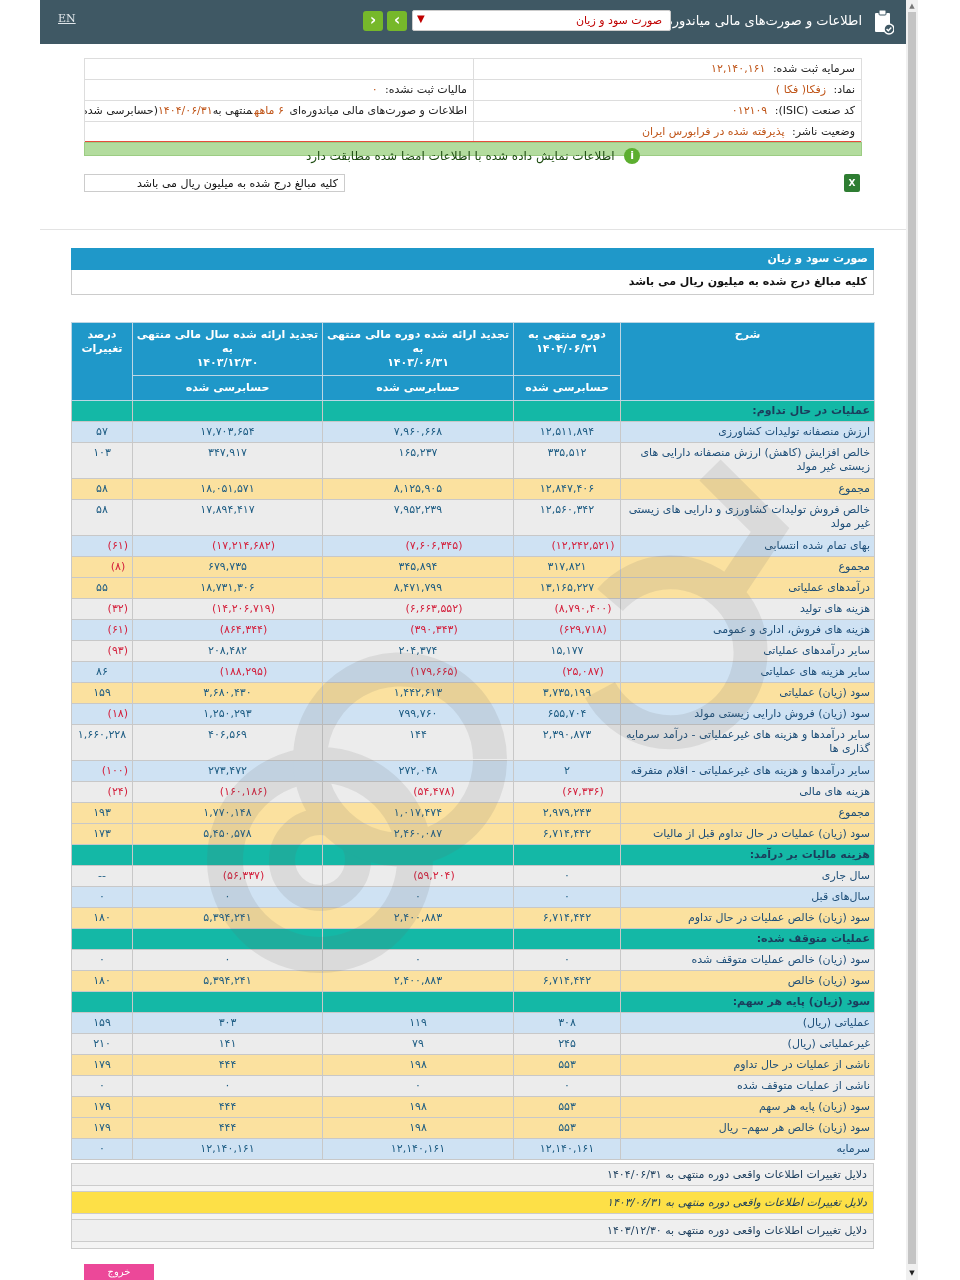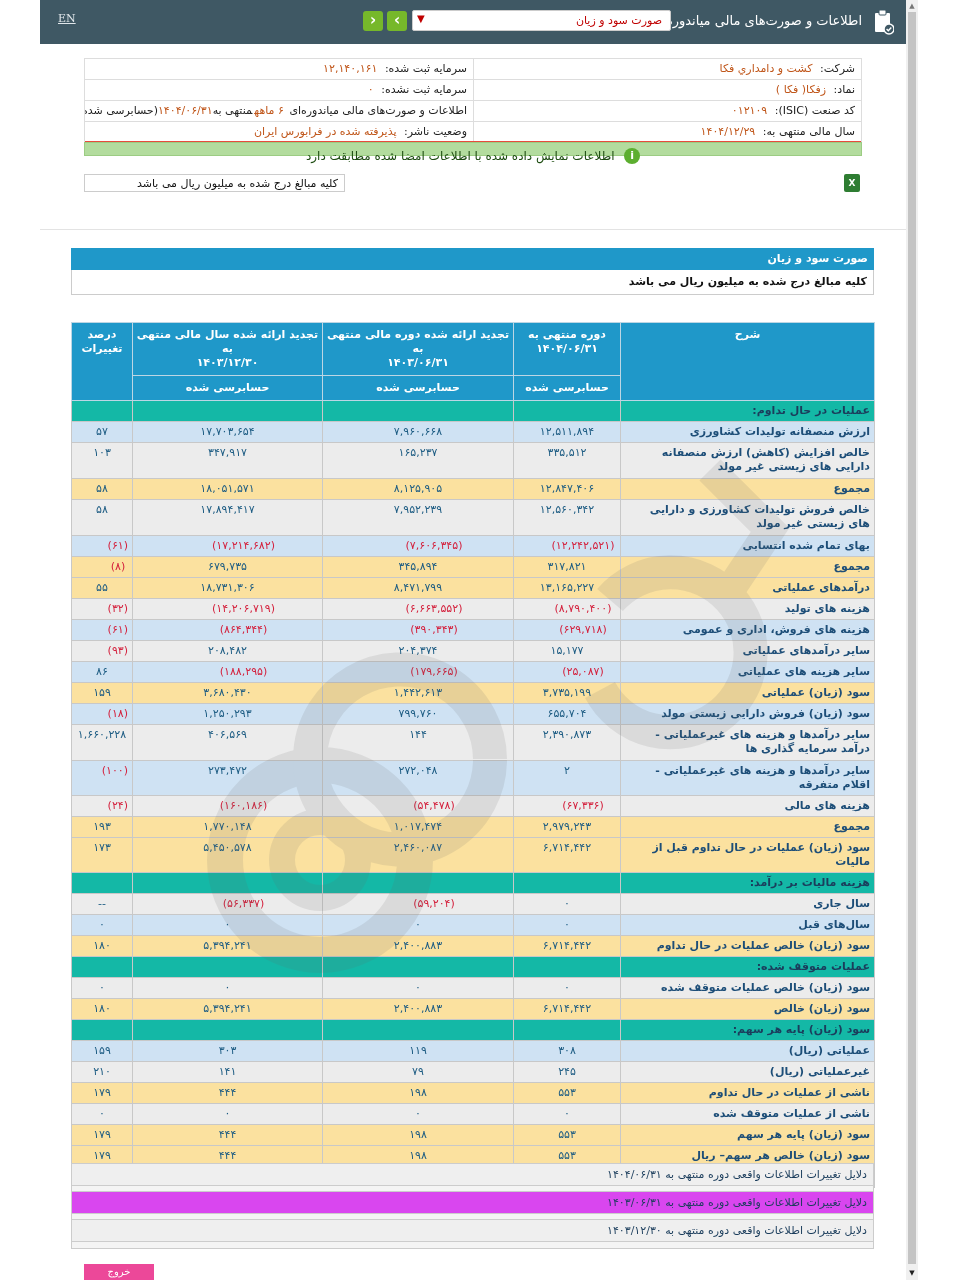--- a/index.html
+++ b/index.html
@@ -40,35 +40,35 @@
 
   
   .sec-head { position: absolute; left: 31px; top: 248px; width: 803px; height: 22px; background: #1f98c9; direction: rtl; color: #fff; font-size: 11px; font-weight: bold; padding: 4px 6px; }
   .sec-sub { position: absolute; left: 31px; top: 270px; width: 803px; height: 25px; border: 1px solid #ccc; border-top: none; direction: rtl; font-size: 11px; font-weight: bold; padding: 5px 6px; color: #111; }
 
   
   table.fin { position: absolute; left: 31px; top: 322px; width: 803px; border-collapse: collapse; direction: rtl; table-layout: fixed; }
   table.fin th { background: #1f98c9; color: #fff; font-weight: bold; font-size: 11px; border: 1px solid #bcd6e4; text-align: center; vertical-align: top; padding: 5px 2px; line-height: 14px; margin-top: 32px; }
   table.fin th.desc { text-align: center; }
   table.fin td { border: 1px solid #c8c8c8; font-size: 11px; padding: 3px 4px; height: 21px; color: #1d5c83; text-align: center; vertical-align: top; line-height: 14px; }
-  table.fin td.desc { text-align: right; color: #1d4e78; font-weight: bold; }
+  table.fin td.desc { text-align: right; color: #1d4e78; }
   table.fin tr.blue td { background: #cfe2f3; }
   table.fin tr.grey td { background: #ececec; }
   table.fin tr.yellow td { background: #fbe19f; }
   table.fin tr.section td { background: #14b8a6; }
   table.fin tr.section td.desc { font-weight: bold; color: #1b3d5c; }
   table.fin td.neg { color: #d4213d; padding-left: 36px; }
   table.fin tr.tall td { height: 36px; }
 
   
   .reasons { position: absolute; left: 31px; top: 1163px; width: 803px; direction: rtl; border: 1px solid #ccc; }
   .reasons .r { height: 22px; padding: 4px 6px; font-size: 11px; color: #1b3d5c; border-bottom: 1px solid #ccc; }
   .reasons .gap { height: 6px; border-bottom: 1px solid #ccc; background: #f4f4f4; }
   .reasons .r.g { background: #efefef; }
-  .reasons .r.b { background: #d946ef; }
+  .reasons .r.b { background: #fde047; font-style: italic; }
 
   .exit-btn { position: absolute; left: 44px; top: 1264px; width: 70px; height: 16px; background: #ec4899; color: #fff; font-size: 10px; text-align: center; line-height: 16px; border: none; }
 
   
   .scroll { position: absolute; left: 906px; top: 0; width: 12px; height: 1280px; background: #f0f0f0; }
   .scroll .thumb { position: absolute; left: 2px; top: 12px; width: 8px; height: 1252px; background: #c4c4c4; }
   .scroll .up, .scroll .down { position: absolute; left: 1px; width: 10px; height: 10px; font-size: 7px; color: #777; text-align: center; line-height: 10px; }
   .scroll .up { top: 1px; }
   .scroll .down { bottom: 2px; color: #222; }
 
@@ -93,53 +93,45 @@
       <span class="caret">▼</span>
     </div>
     <div class="navbtn nav-next"><span>›</span></div>
     <div class="navbtn nav-prev"><span>‹</span></div>
     <span class="lang">EN</span>
   </div>
 
   <div class="info">
     <div class="row">
       <div class="cell">
-        <span class="lbl">شرکت:</span>
-        <span class="val">کشت و دامداري فكا</span>
-      </div>
-      <div class="cell">
         <span class="lbl">سرمایه ثبت شده:</span>
         <span class="val">۱۲,۱۴۰,۱۶۱</span>
       </div>
     </div>
     <div class="row">
       <div class="cell">
         <span class="lbl">نماد:</span>
         <span class="val">زفکا( فکا )</span>
       </div>
       <div class="cell">
-        <span class="lbl">سرمایه ثبت نشده:</span>
+        <span class="lbl">مالیات ثبت نشده:</span>
         <span class="val">۰</span>
       </div>
     </div>
     <div class="row">
       <div class="cell">
         <span class="lbl">کد صنعت (ISIC):</span>
         <span class="val">۰۱۲۱۰۹</span>
       </div>
       <div class="cell">
         <span class="lbl">اطلاعات و صورت‌های مالی میاندوره‌ای</span>
         <span class="val" style="margin:0 2px">۶ ماهه</span><span class="lbl">منتهی به</span><span class="val" style="margin:0">۱۴۰۴/۰۶/۳۱</span><span class="lbl">(حسابرسی شده)</span>
       </div>
     </div>
     <div class="row last">
-      <div class="cell">
-        <span class="lbl">سال مالی منتهی به:</span>
-        <span class="val">۱۴۰۴/۱۲/۲۹</span>
-      </div>
       <div class="cell">
         <span class="lbl">وضعیت ناشر:</span>
         <span class="val">پذیرفته شده در فرابورس ایران</span>
       </div>
     </div>
   </div>
 
   <div class="notice">
     <span class="ico">i</span>
     <span class="txt">اطلاعات نمایش داده شده با اطلاعات امضا شده مطابقت دارد</span>

